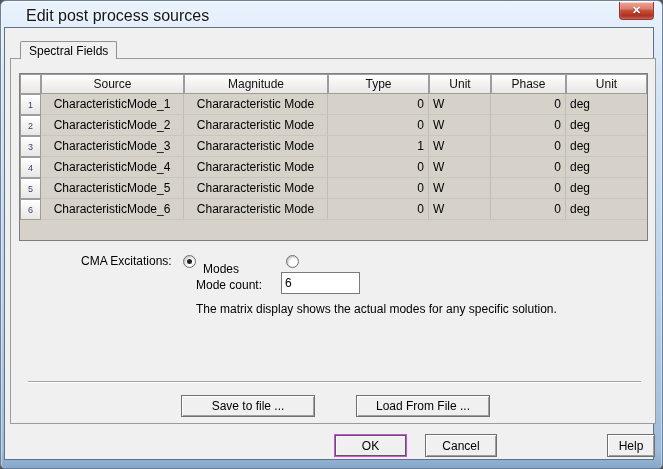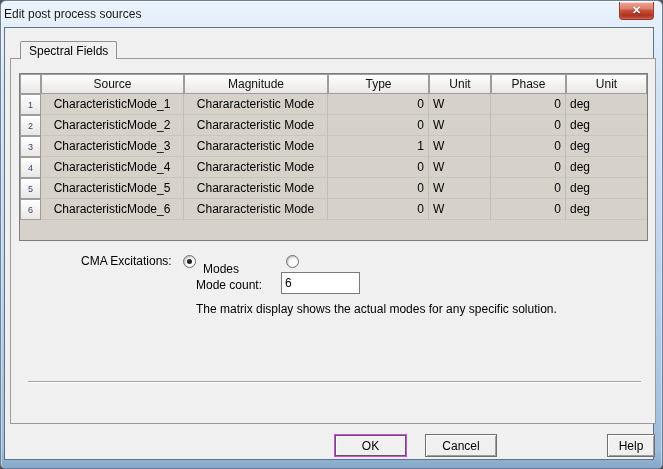--- a/index.html
+++ b/index.html
@@ -7,21 +7,21 @@
   .window {
     position:relative; width:663px; height:469px; margin:0 auto;
     font-family:"Liberation Sans", sans-serif; font-size:12px; color:#000;
     border-radius:6px 6px 5px 5px;
     background:linear-gradient(180deg,#eaf3fd 0%,#d4e4f6 18%,#bcd3ec 60%,#9dbcda 96%,#86a8c9 100%);
     border:1px solid #6c8199;
     box-shadow:inset 0 1px 0 rgba(255,255,255,.75), inset 1px 0 0 rgba(255,255,255,.4), inset -1px 0 0 rgba(255,255,255,.4);
     overflow:hidden;
   }
   .titlebar-text {
-    position:absolute; left:3px; top:6px; font-size:12px; color:#151515;
+    position:absolute; left:25px; top:6px; font-size:16px; color:#151515;
     text-shadow:0 0 3px rgba(255,255,255,.9);
   }
   .close-btn {
     position:absolute; top:1px; right:8px; width:35px; height:18px;
     border:1px solid #93392c; border-top:none; border-radius:0 0 4px 4px;
     background:linear-gradient(180deg,#efa597 0%,#dd7e6d 40%,#c94f37 50%,#b03121 80%,#c2564a 100%);
     box-shadow:inset 0 1px 0 rgba(255,255,255,.5), inset 0 0 2px rgba(255,255,255,.35);
     display:flex; align-items:center; justify-content:center; cursor:default;
   }
   .close-glyph { color:#fff; font-size:11px; font-weight:bold; line-height:1; text-shadow:0 1px 1px rgba(0,0,0,.55); }
@@ -174,20 +174,22 @@
       <div class="radio abs" style="left:275px; top:196px;"></div>
       <span class="lbl" style="left:295px; top:195px;margin-top:28px;">Ports</span>
 
       <span class="lbl" style="left:185px; top:219px;">Mode count:</span>
       <input class="textbox" type="text" value="6" style="">
 
       <span class="lbl" style="left:185px; top:243px;">The matrix display shows the actual modes for any specific solution.</span>
 
       <div class="divider"></div>
 
+      <button class="btn" style="left:170px; top:336px; width:134px;">Save to file ...</button>
+      <button class="btn" style="left:345px; top:336px; width:134px;">Load From File ...</button>
     </div>
 
     <button class="btn btn-bottom btn-default" style="left:329px; top:406px; width:73px;">OK</button>
     <button class="btn btn-bottom" style="left:420px; top:406px; width:72px;">Cancel</button>
     <button class="btn btn-bottom btn-disabled" style="left:512px; top:406px; width:70px;margin-top:48px;">Apply</button>
     <button class="btn btn-bottom" style="left:602px; top:406px; width:48px;">Help</button>
   </div>
 </div>
 
 </body></html>

